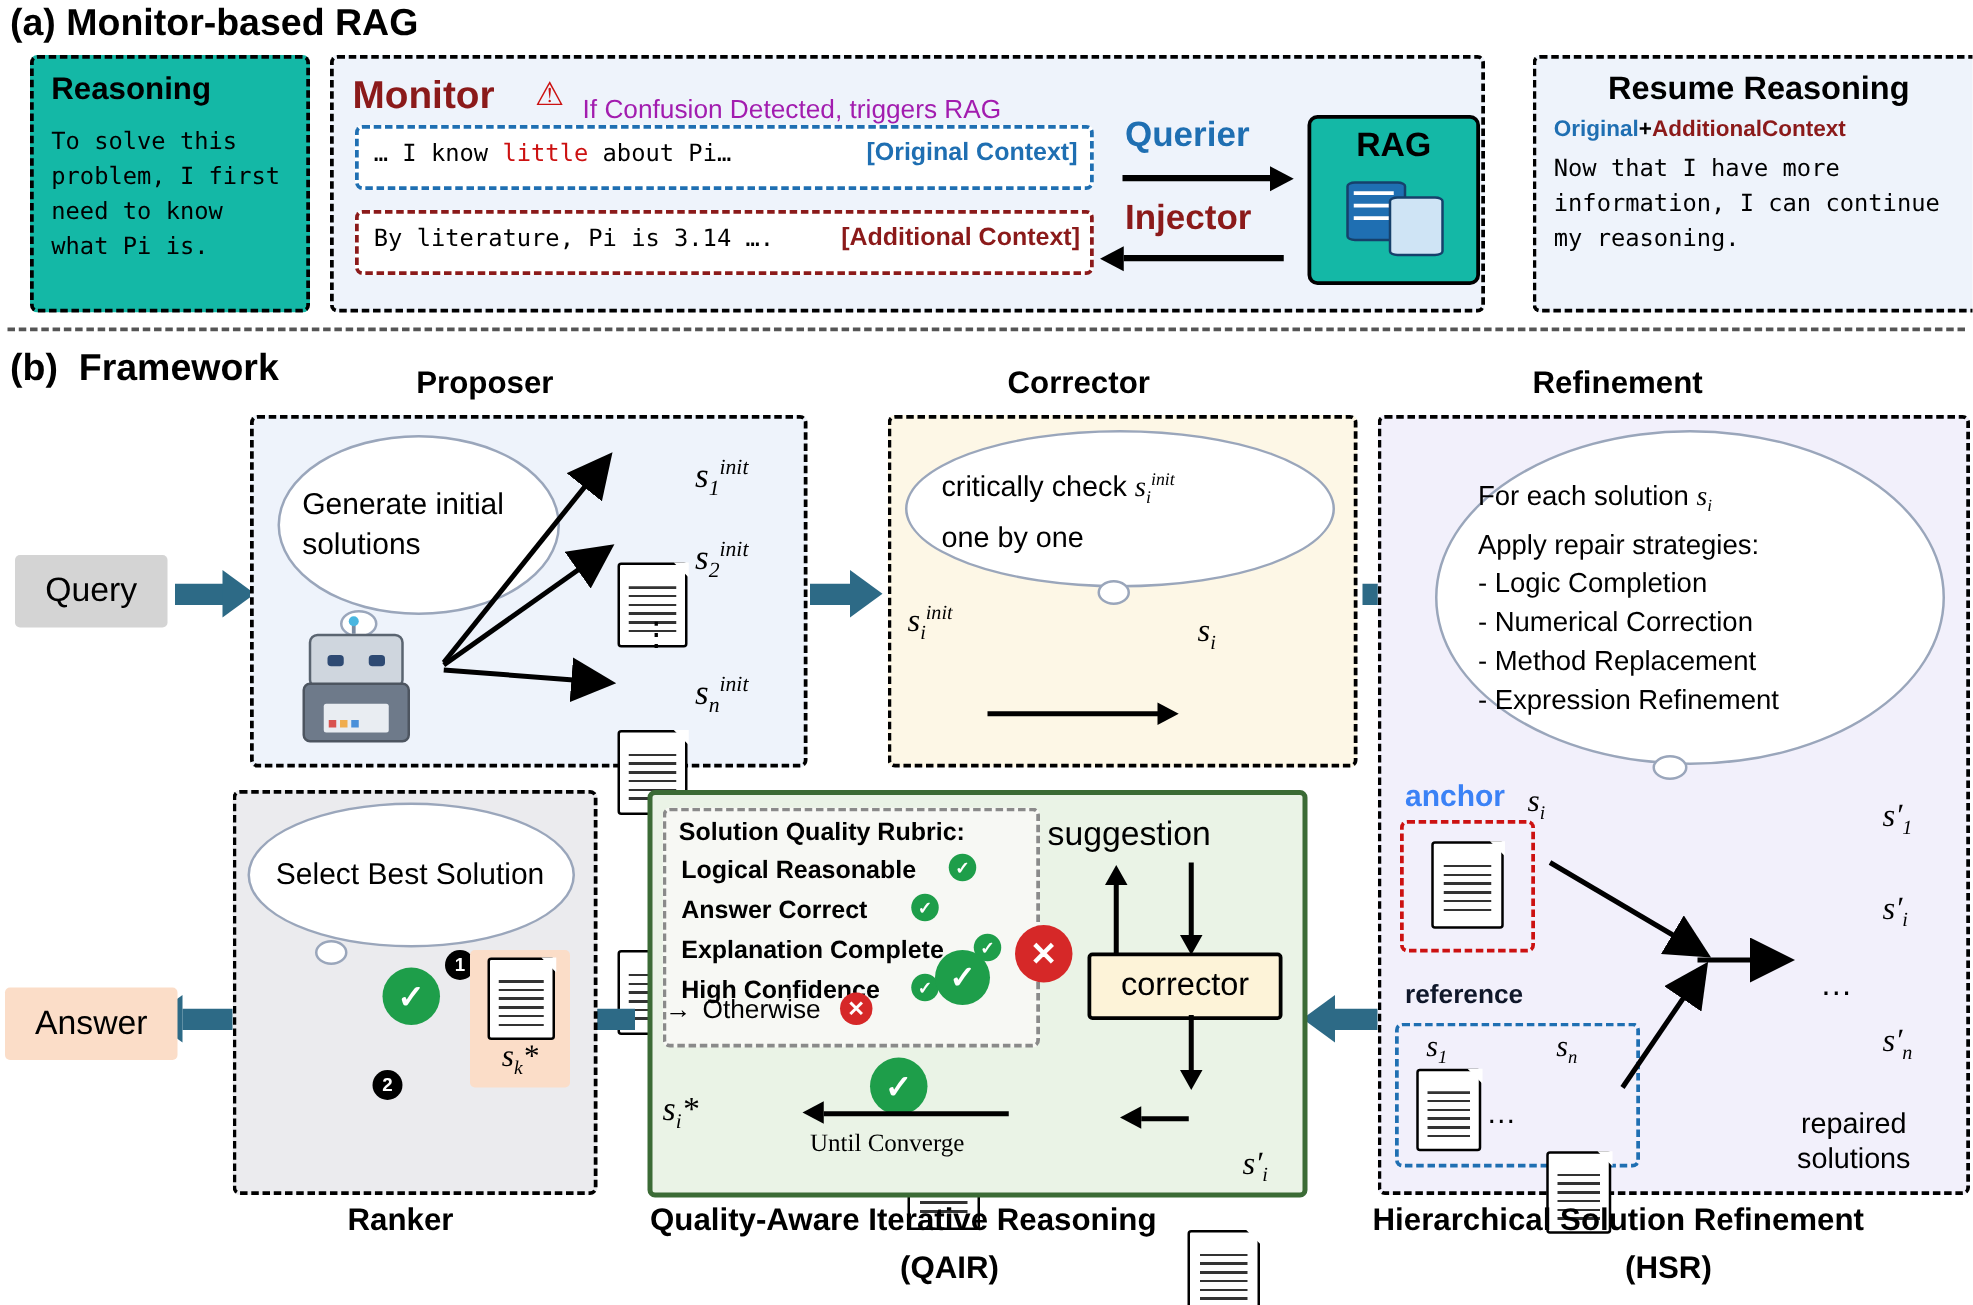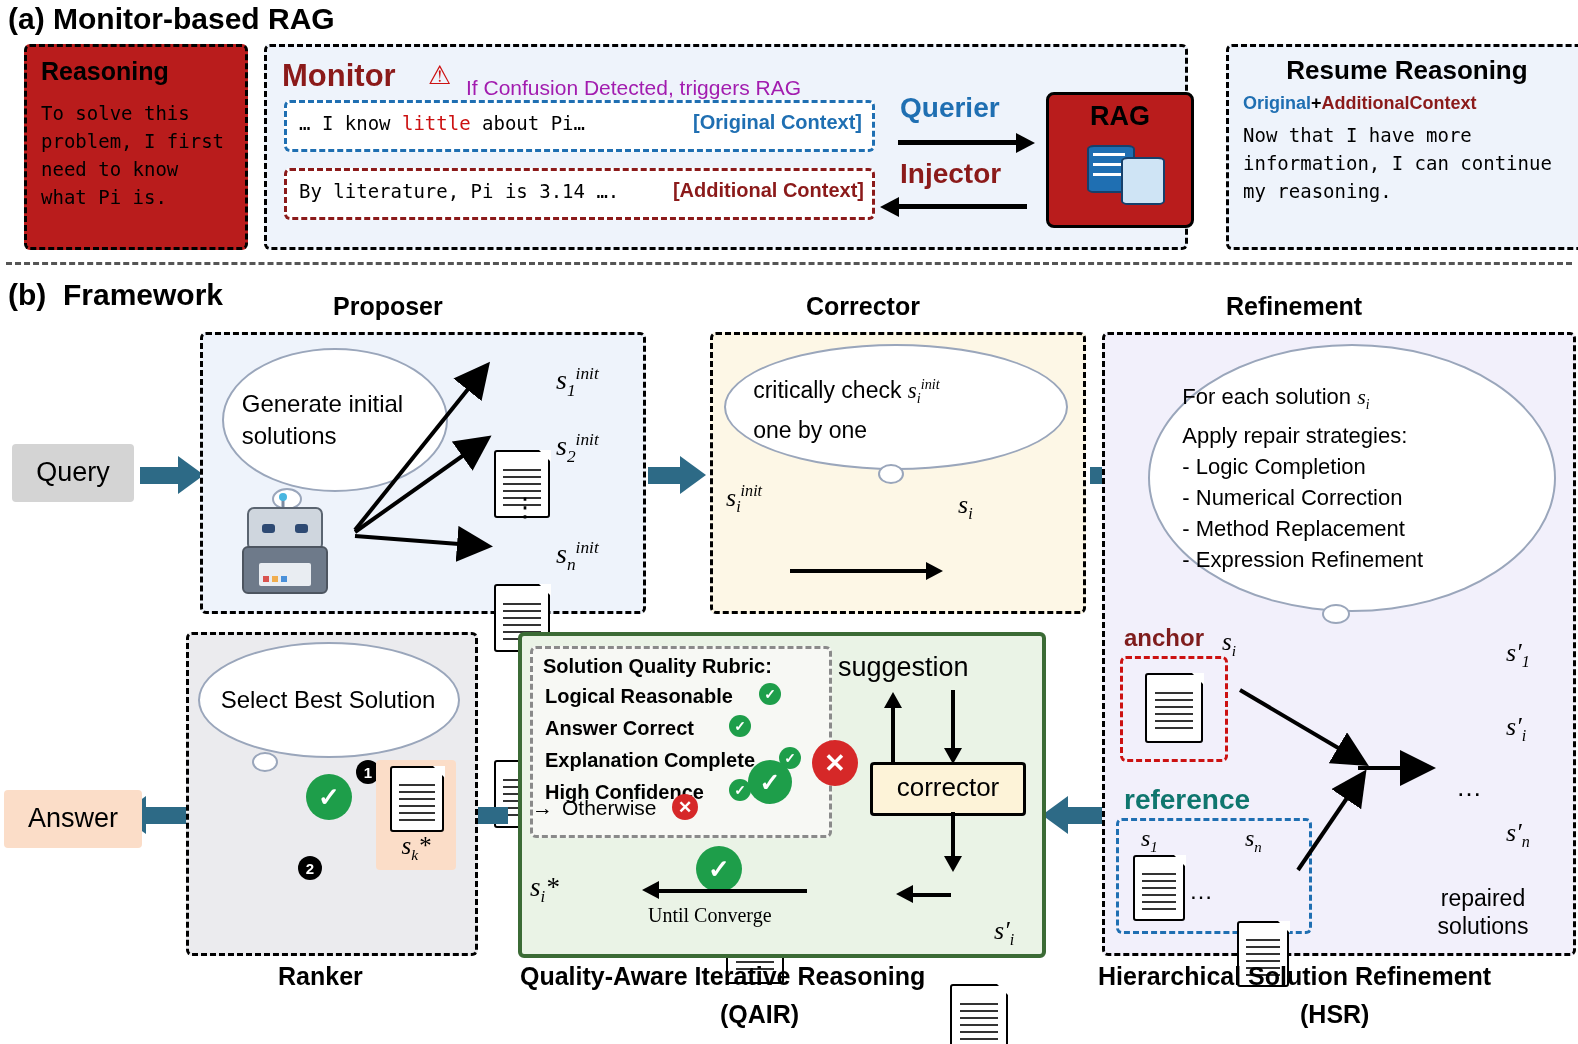--- a/index.html
+++ b/index.html
@@ -15,24 +15,24 @@
   .mono { font-family:"DejaVu Sans Mono", monospace; }
   .serif-i { font-family:"Liberation Serif", serif; font-style:italic; }
 
   
   .dash-black { border:3px dashed #000; border-radius:6px; }
   .dash-blue  { border:3px dashed #1f6fb2; border-radius:6px; }
   .dash-dred  { border:3px dashed #8b1a1a; border-radius:6px; }
   .dash-red   { border:3px dashed #cc1111; border-radius:6px; }
   .dash-gray  { border:3px dashed #8a8a8a; border-radius:6px; }
   .dash-yellow{ border:3px dashed #000; border-radius:6px; }
-  .solid-black{ border:3px solid #000; border-radius:8px;padding-left:10px; }
+  .solid-black{ border:3px solid #000; border-radius:8px; }
 
   .panel-blue  { background:#eef3fb; }
-  .panel-white { background:#b91c1c; }
+  .panel-white { background:#14b8a6; }
   .panel-cream { background:#fdf7e6; }
   .panel-lav   { background:#f2f0fb; }
   .panel-gray  { background:#ebebee; }
 
   .hdr { font-weight:bold; }
 
   
   .sect-title { font-size:30px; font-weight:bold; }
   .blk-title  { font-size:25px; font-weight:bold; }
 
@@ -264,29 +264,29 @@
     <span>For each solution</span> <span class="serif-i">s<span class="sub">i</span></span><br>
     <span>Apply repair strategies:</span><br>
     <span>- Logic Completion</span><br>
     <span>- Numerical Correction</span><br>
     <span>- Method Replacement</span><br>
     <span>- Expression Refinement</span>
   </div>
 </div>
 <div class="abs tail" style="left:1322px; top:604px; width:24px; height:16px;"></div>
 
-<div class="abs hdr" style="left:1124px; top:624px; font-size:24px; color:#7f1d1d;">anchor</div>
+<div class="abs hdr" style="left:1124px; top:624px; font-size:24px; color:#3b82f6;">anchor</div>
 <div class="abs serif-i" style="left:1222px; top:628px; font-size:25px;">s<span class="sub">i</span></div>
 <div class="abs dash-red" style="left:1120px; top:656px; width:102px; height:100px;">
   <div class="doc abs" style="left:22px; top:14px; width:54px; height:66px;">
       <div class="lines"></div>
     </div>
 </div>
 
-<div class="abs hdr" style="left:1124px; top:784px; font-size:28px; color:#0f766e;text-align:center;">reference</div>
+<div class="abs hdr" style="left:1124px; top:784px; font-size:21px; color:#0f172a;text-align:center;">reference</div>
 <div class="abs dash-blue" style="left:1116px; top:818px; width:190px; height:110px;">
   <div class="abs serif-i" style="left:22px; top:4px; font-size:24px;">s<span class="sub">1</span></div>
   <div class="abs doc" style="left:14px; top:34px; width:48px; height:62px;">
       <div class="lines"></div>
     </div>
   <div class="abs" style="left:70px; top:56px; font-size:24px;">…</div>
   <div class="abs serif-i" style="left:126px; top:4px; font-size:24px;">s<span class="sub">n</span></div>
   <div class="abs doc" style="left:118px; top:34px; width:48px; height:62px;">
       <div class="lines"></div>
     </div>

